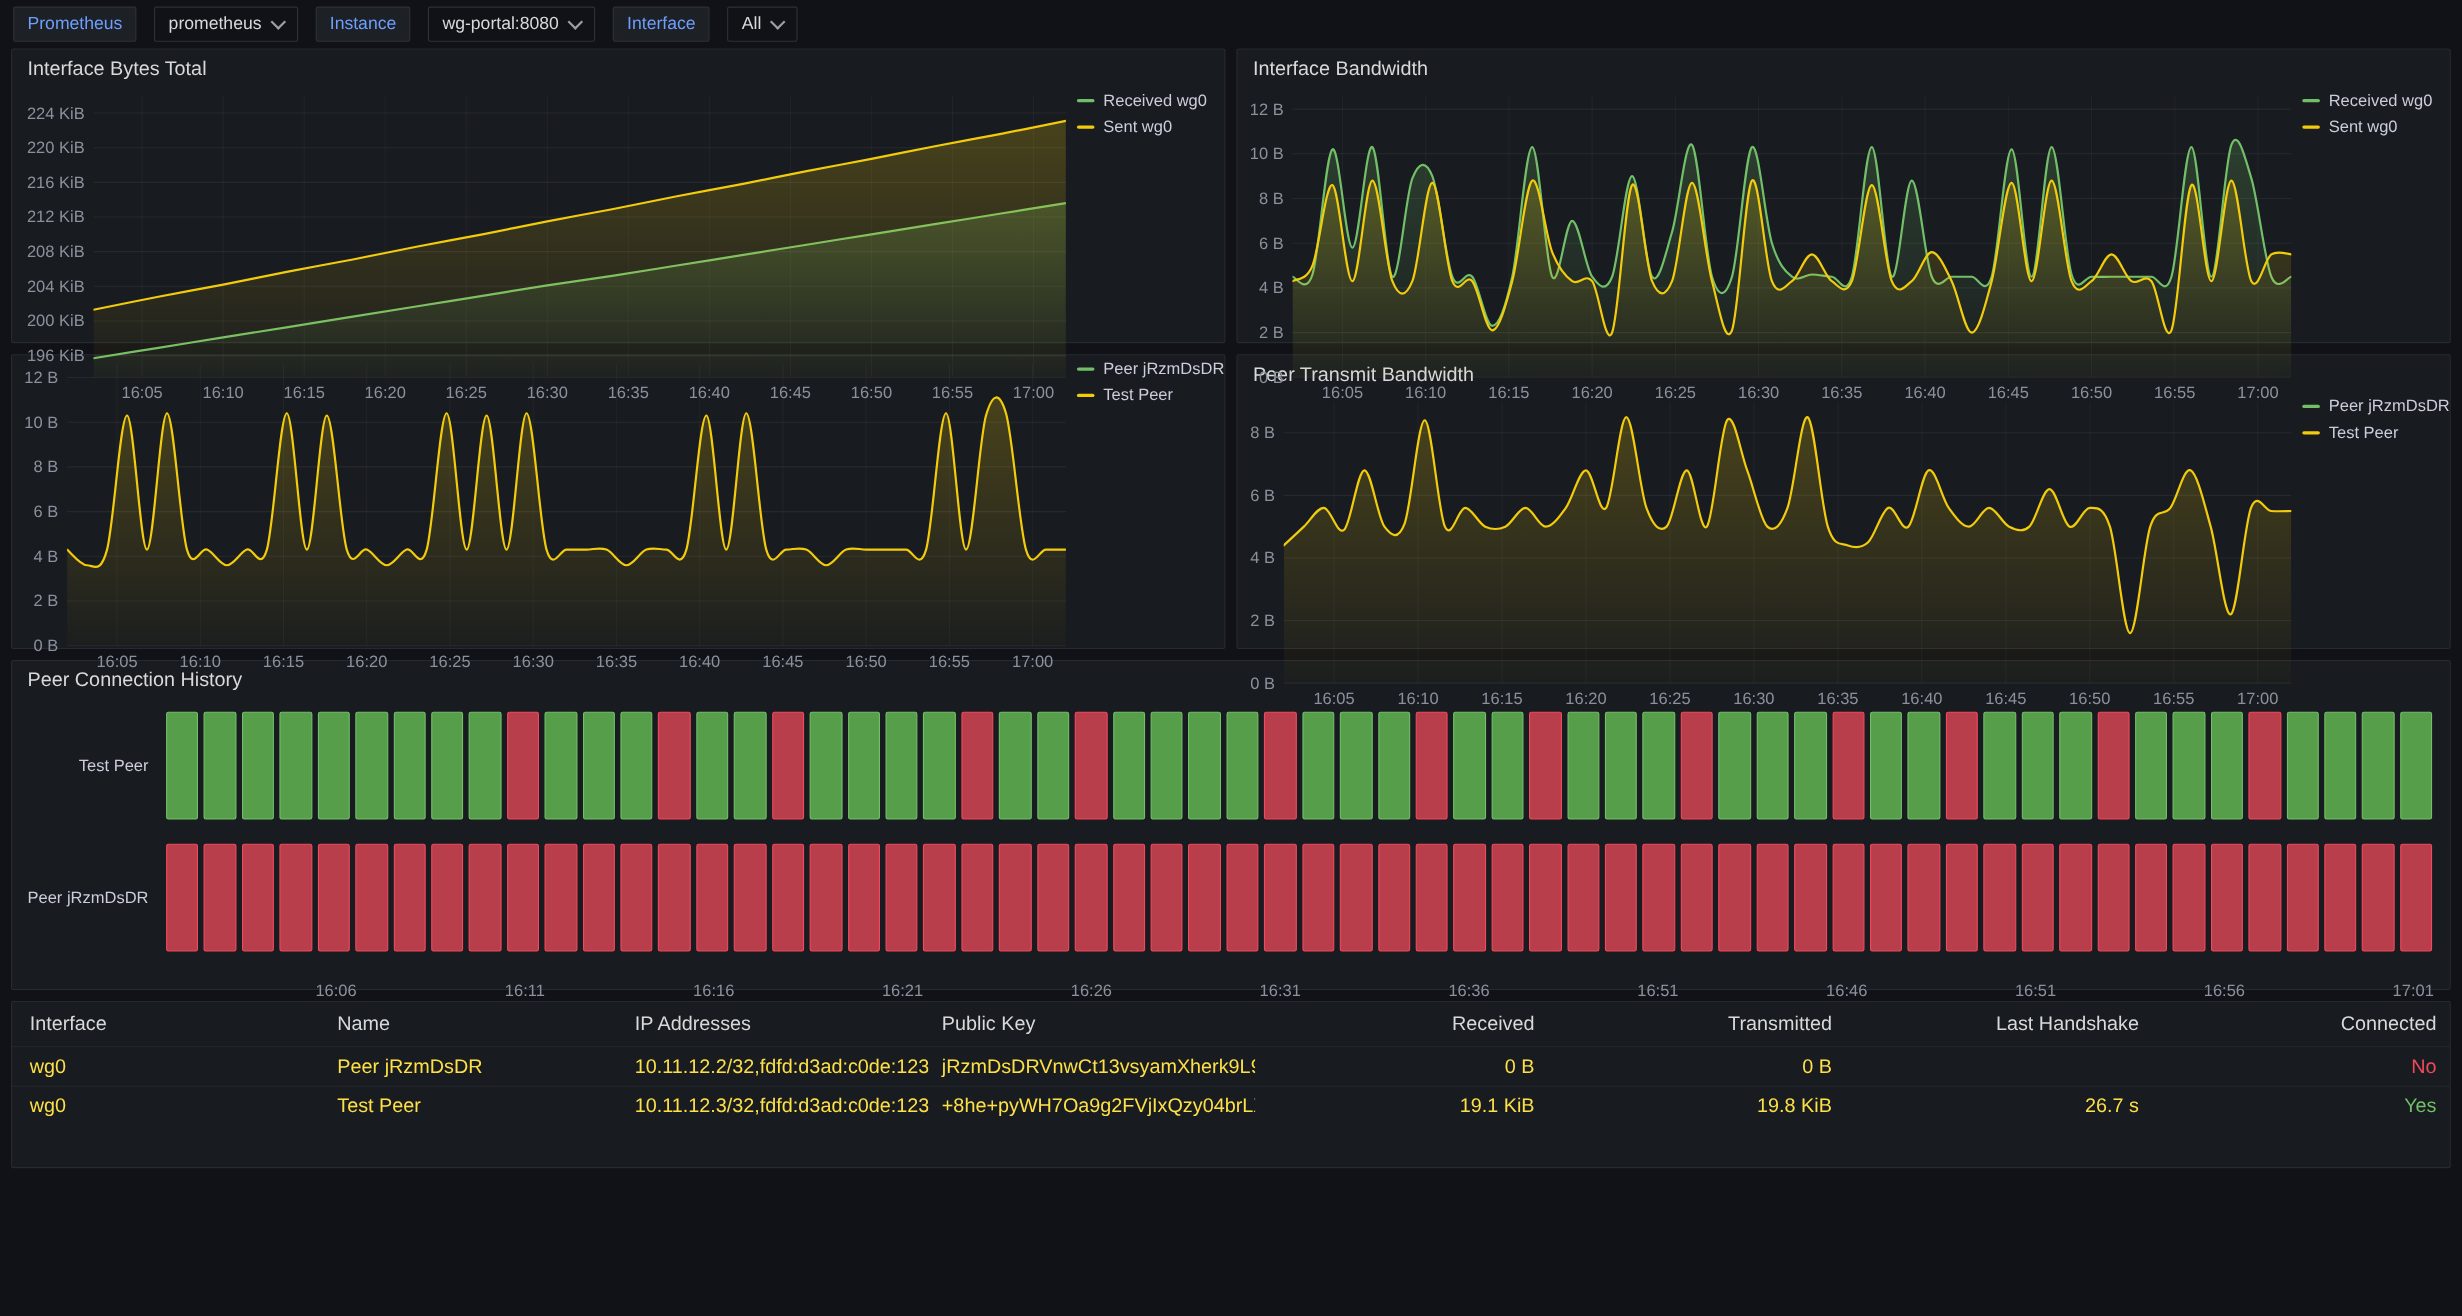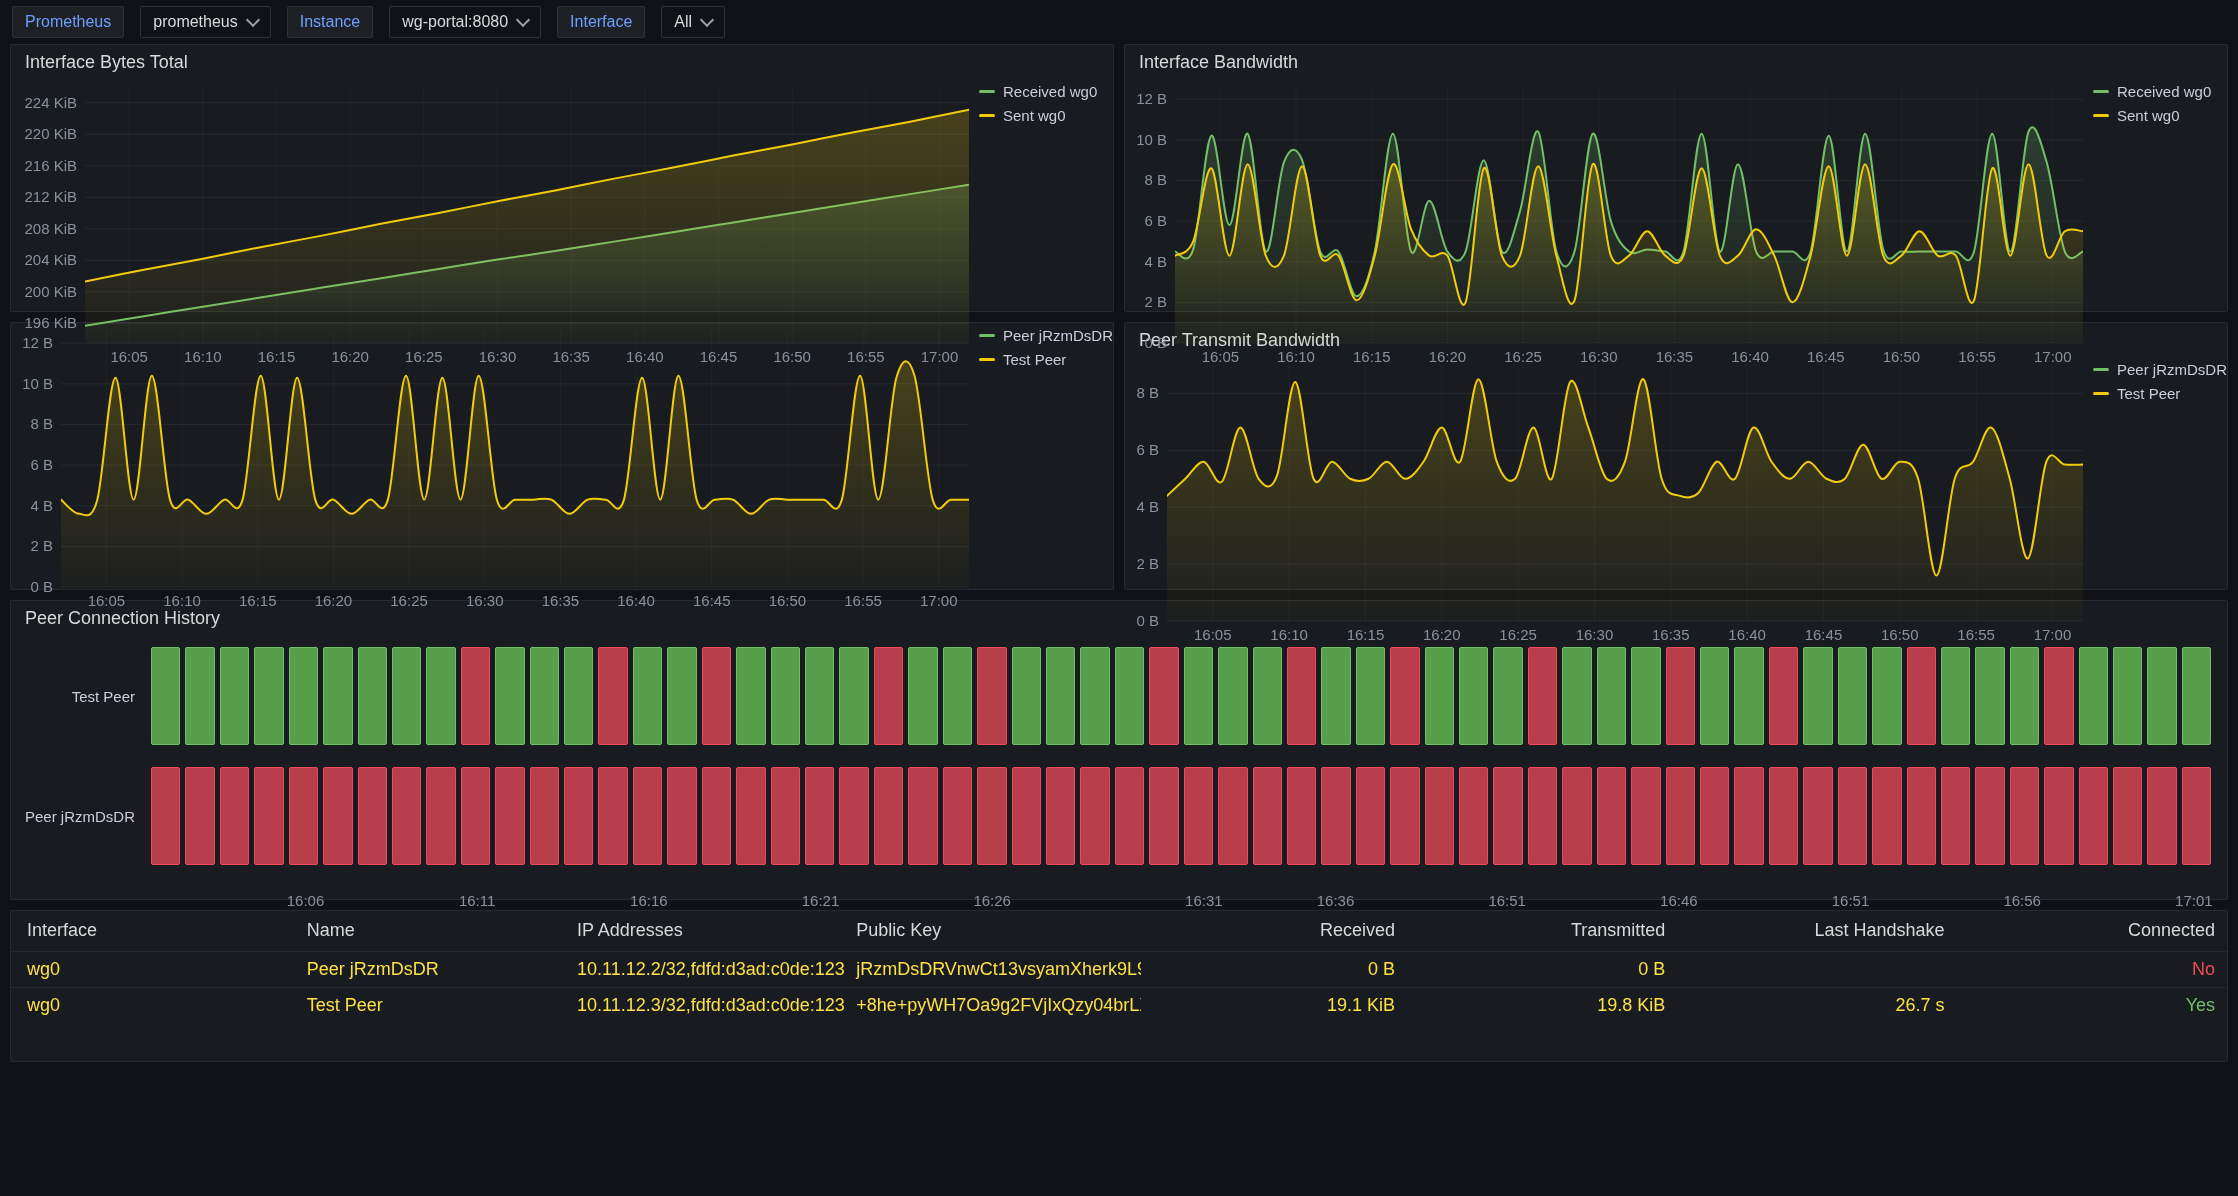--- a/index.html
+++ b/index.html
@@ -506,21 +506,21 @@
               <div class="bar" style="background: rgb(185, 62, 75); border-color: rgb(242, 73, 92);"></div>
               <div class="bar" style="background: rgb(185, 62, 75); border-color: rgb(242, 73, 92);"></div>
             </div>
           </div>
           <div class="tl-axis">
             <span style="left: 7.5%;">16:06</span>
             <span style="left: 15.8333%;">16:11</span>
             <span style="left: 24.1667%;">16:16</span>
             <span style="left: 32.5%;">16:21</span>
             <span style="left: 40.8333%;">16:26</span>
-            <span style="left: 49.1667%; margin-left: 40px;">16:31</span>
+            <span style="left: 49.1667%;">16:31</span>
             <span style="left: 57.5%;">16:36</span>
             <span style="left: 65.8333%;">16:51</span>
             <span style="left: 74.1667%;">16:46</span>
             <span style="left: 82.5%;">16:51</span>
             <span style="left: 90.8333%;">16:56</span>
             <span style="left: 99.1667%;">17:01</span>
           </div>
         </div>
     </section>
 

